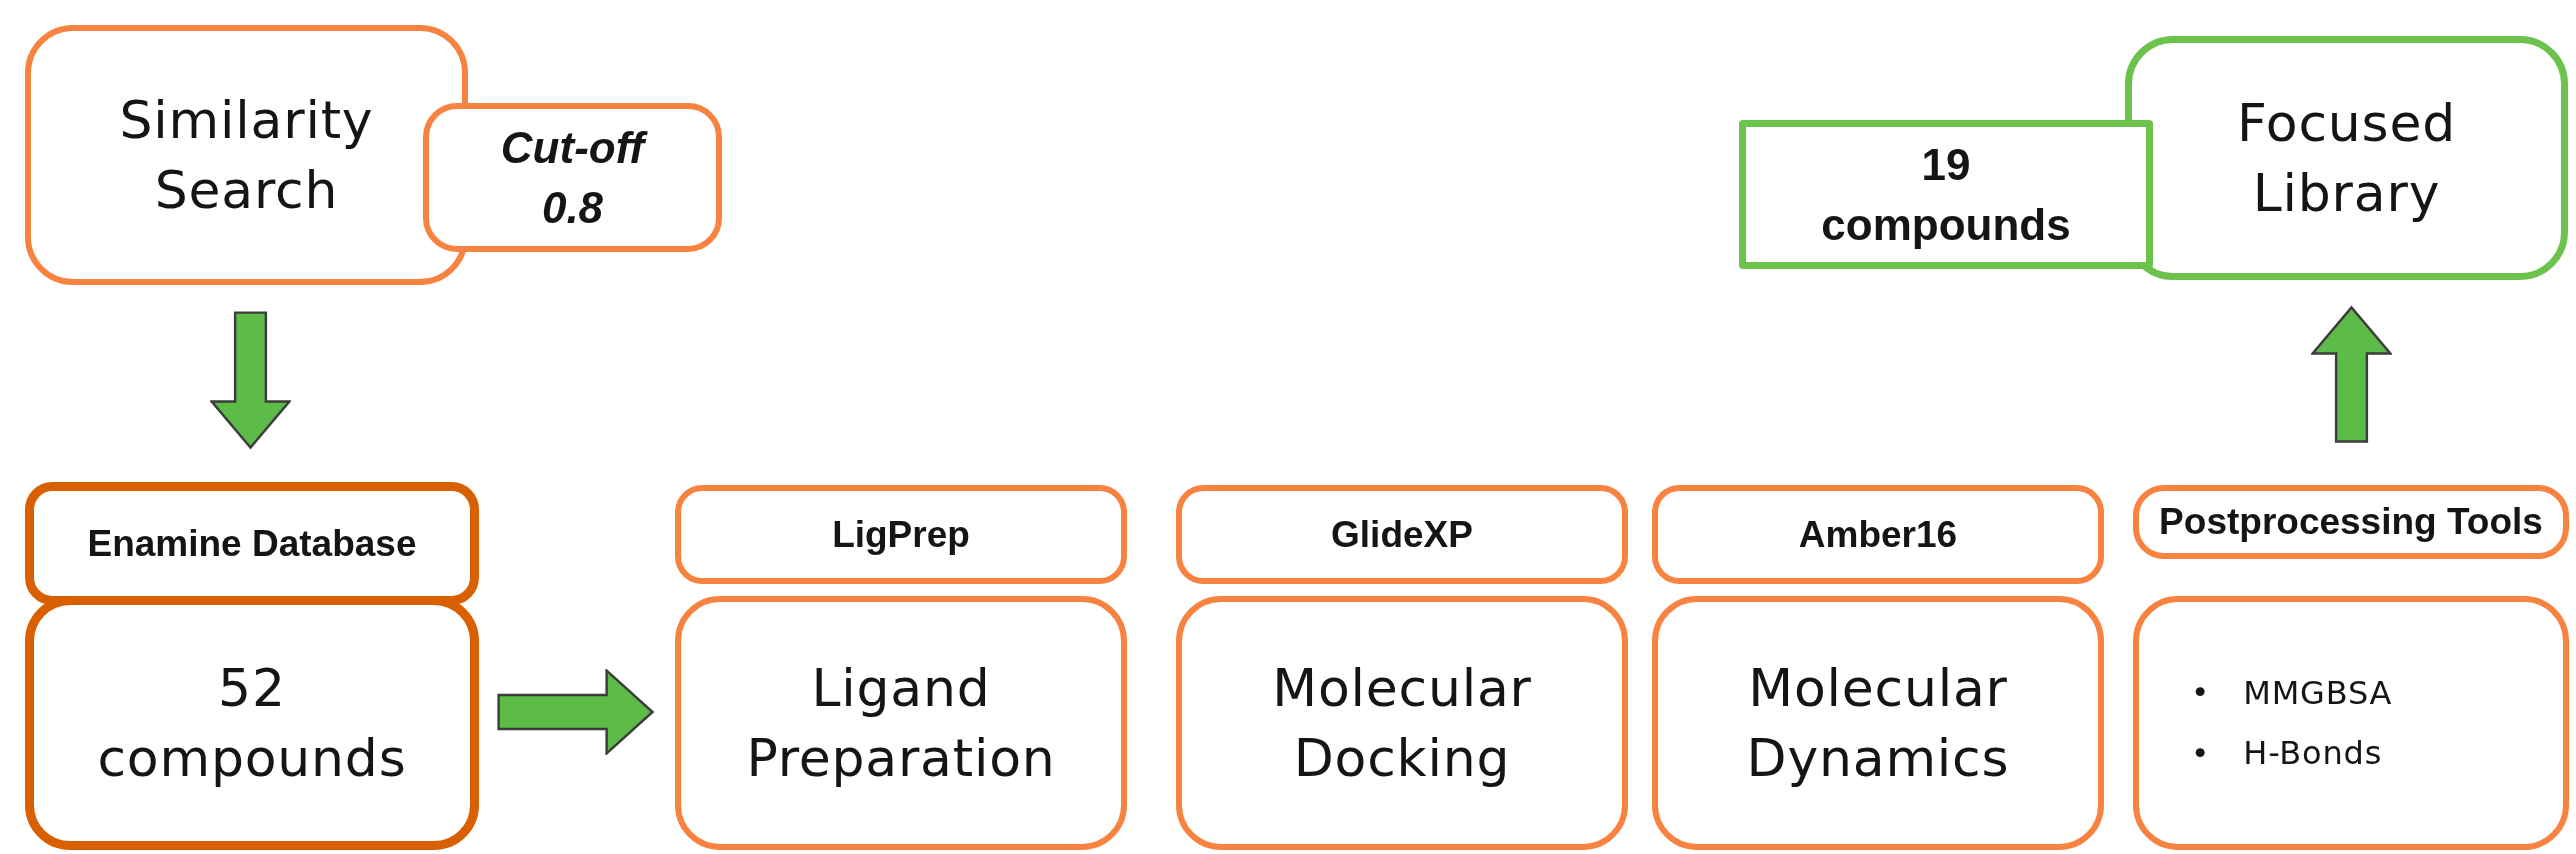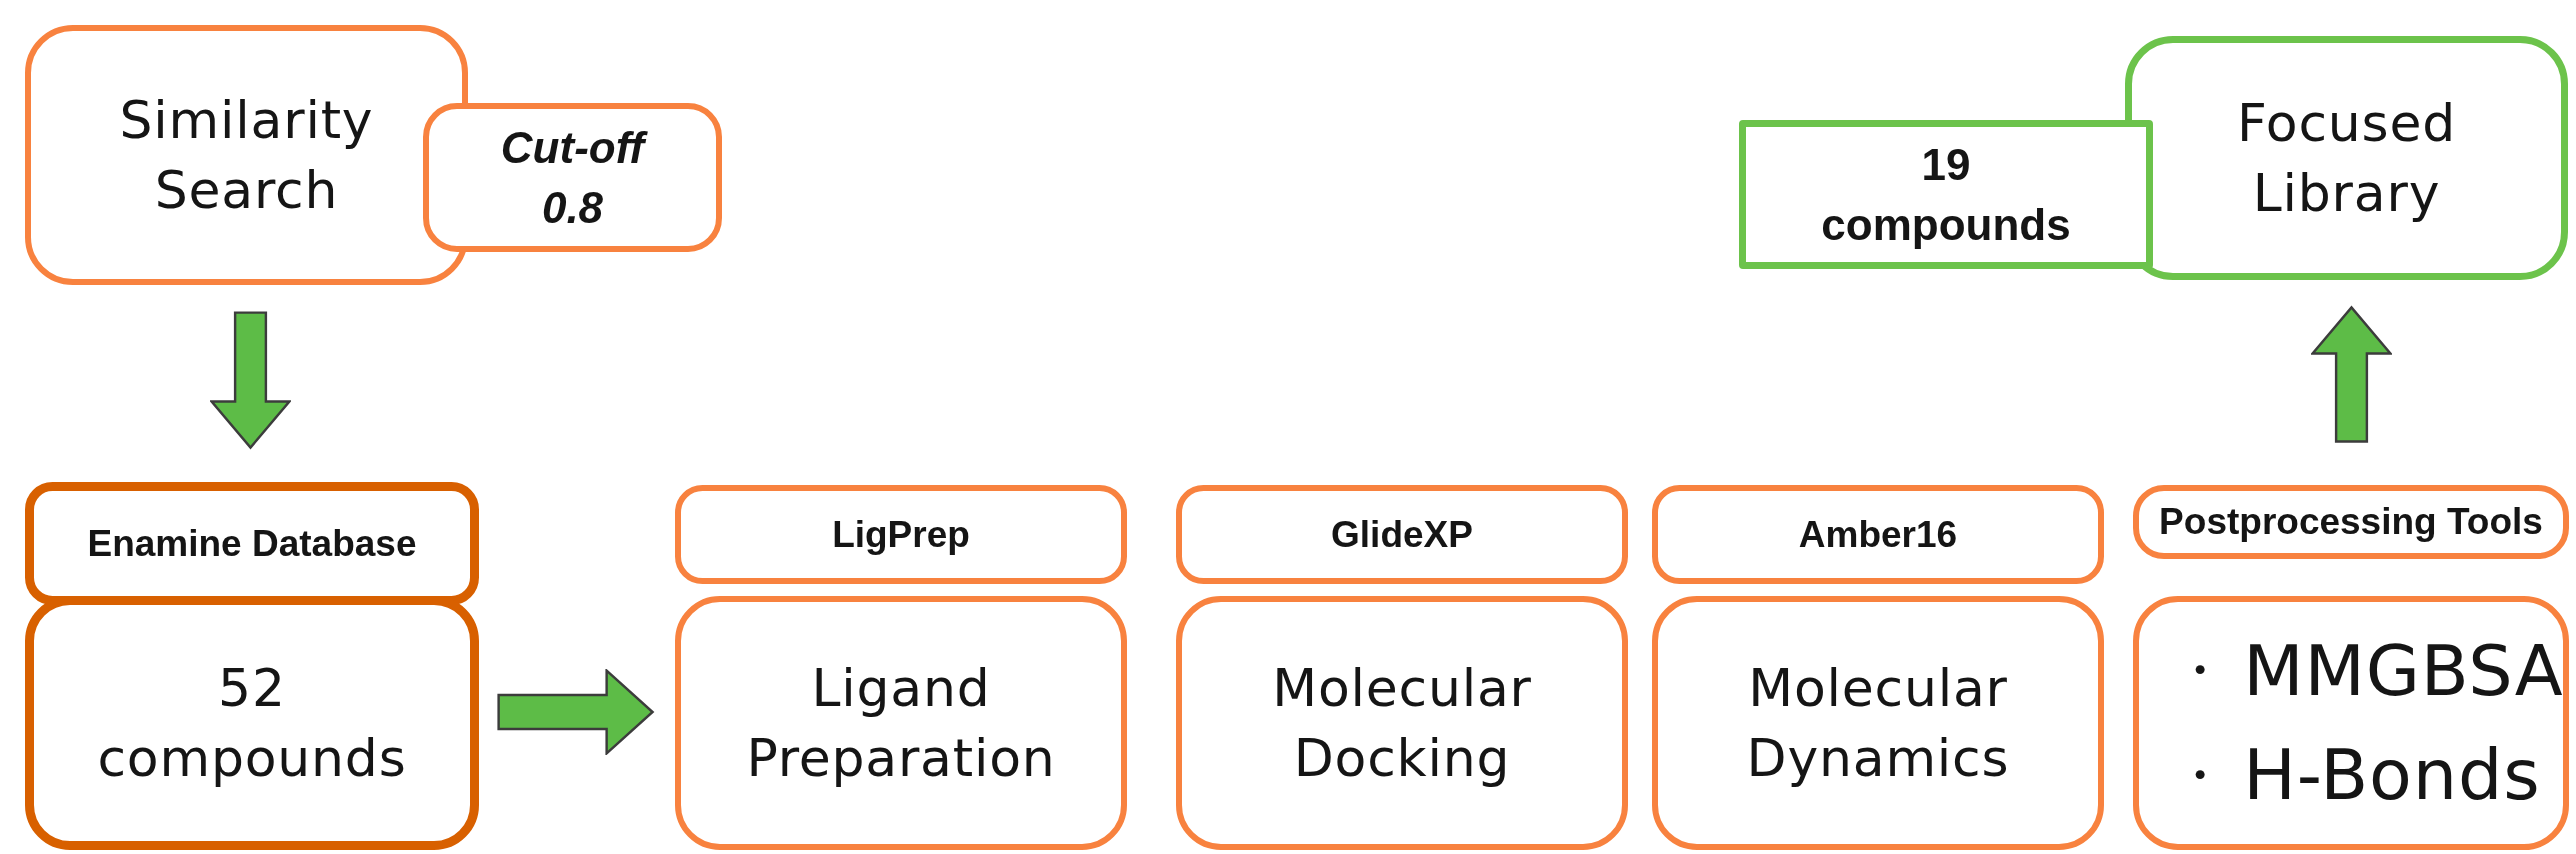--- a/index.html
+++ b/index.html
@@ -57,21 +57,21 @@
   #s2-box   { left: 1176px; top: 596px; width: 452px; height: 254px; border-radius: 45px; }
   #s3-label { left: 1652px; top: 485px; width: 452px; height: 99px; border-radius: 27.5px; }
   #s3-box   { left: 1652px; top: 596px; width: 452px; height: 254px; border-radius: 45px; }
 
   
   #post-label { left: 2133px; top: 485px; width: 436px; height: 74px; border-radius: 31px; }
   #post-box   { left: 2133px; top: 596px; width: 436px; height: 254px; border-radius: 45px;
                 align-items: flex-start; padding-left: 52px; }
   .bullet-row { display: flex; align-items: center; margin: 11.3px 0; }
   .dot { font-size: 31px; margin-right: 34px; line-height: 1; }
-  .bullet-text { font-size: 70px; letter-spacing: 0.8px; }
+  .bullet-text { font-size: 32px; letter-spacing: 0.8px; }
 
   
   #count-box { left: 1739px; top: 120px; width: 414px; height: 149px; border-radius: 4px; z-index: 2; }
   #lib-box   { left: 2125px; top: 36px;  width: 443px; height: 244px; border-radius: 48px; z-index: 1; }
 
   
   .arrow { position: absolute; z-index: 0; }
   #arrow-down  { left: 210px;  top: 311px; width: 81px; height: 139px; }
   #arrow-right { left: 497px;  top: 669px; width: 158px; height: 86px; }
   #arrow-up    { left: 2311px; top: 305px; width: 81px; height: 139px; }

